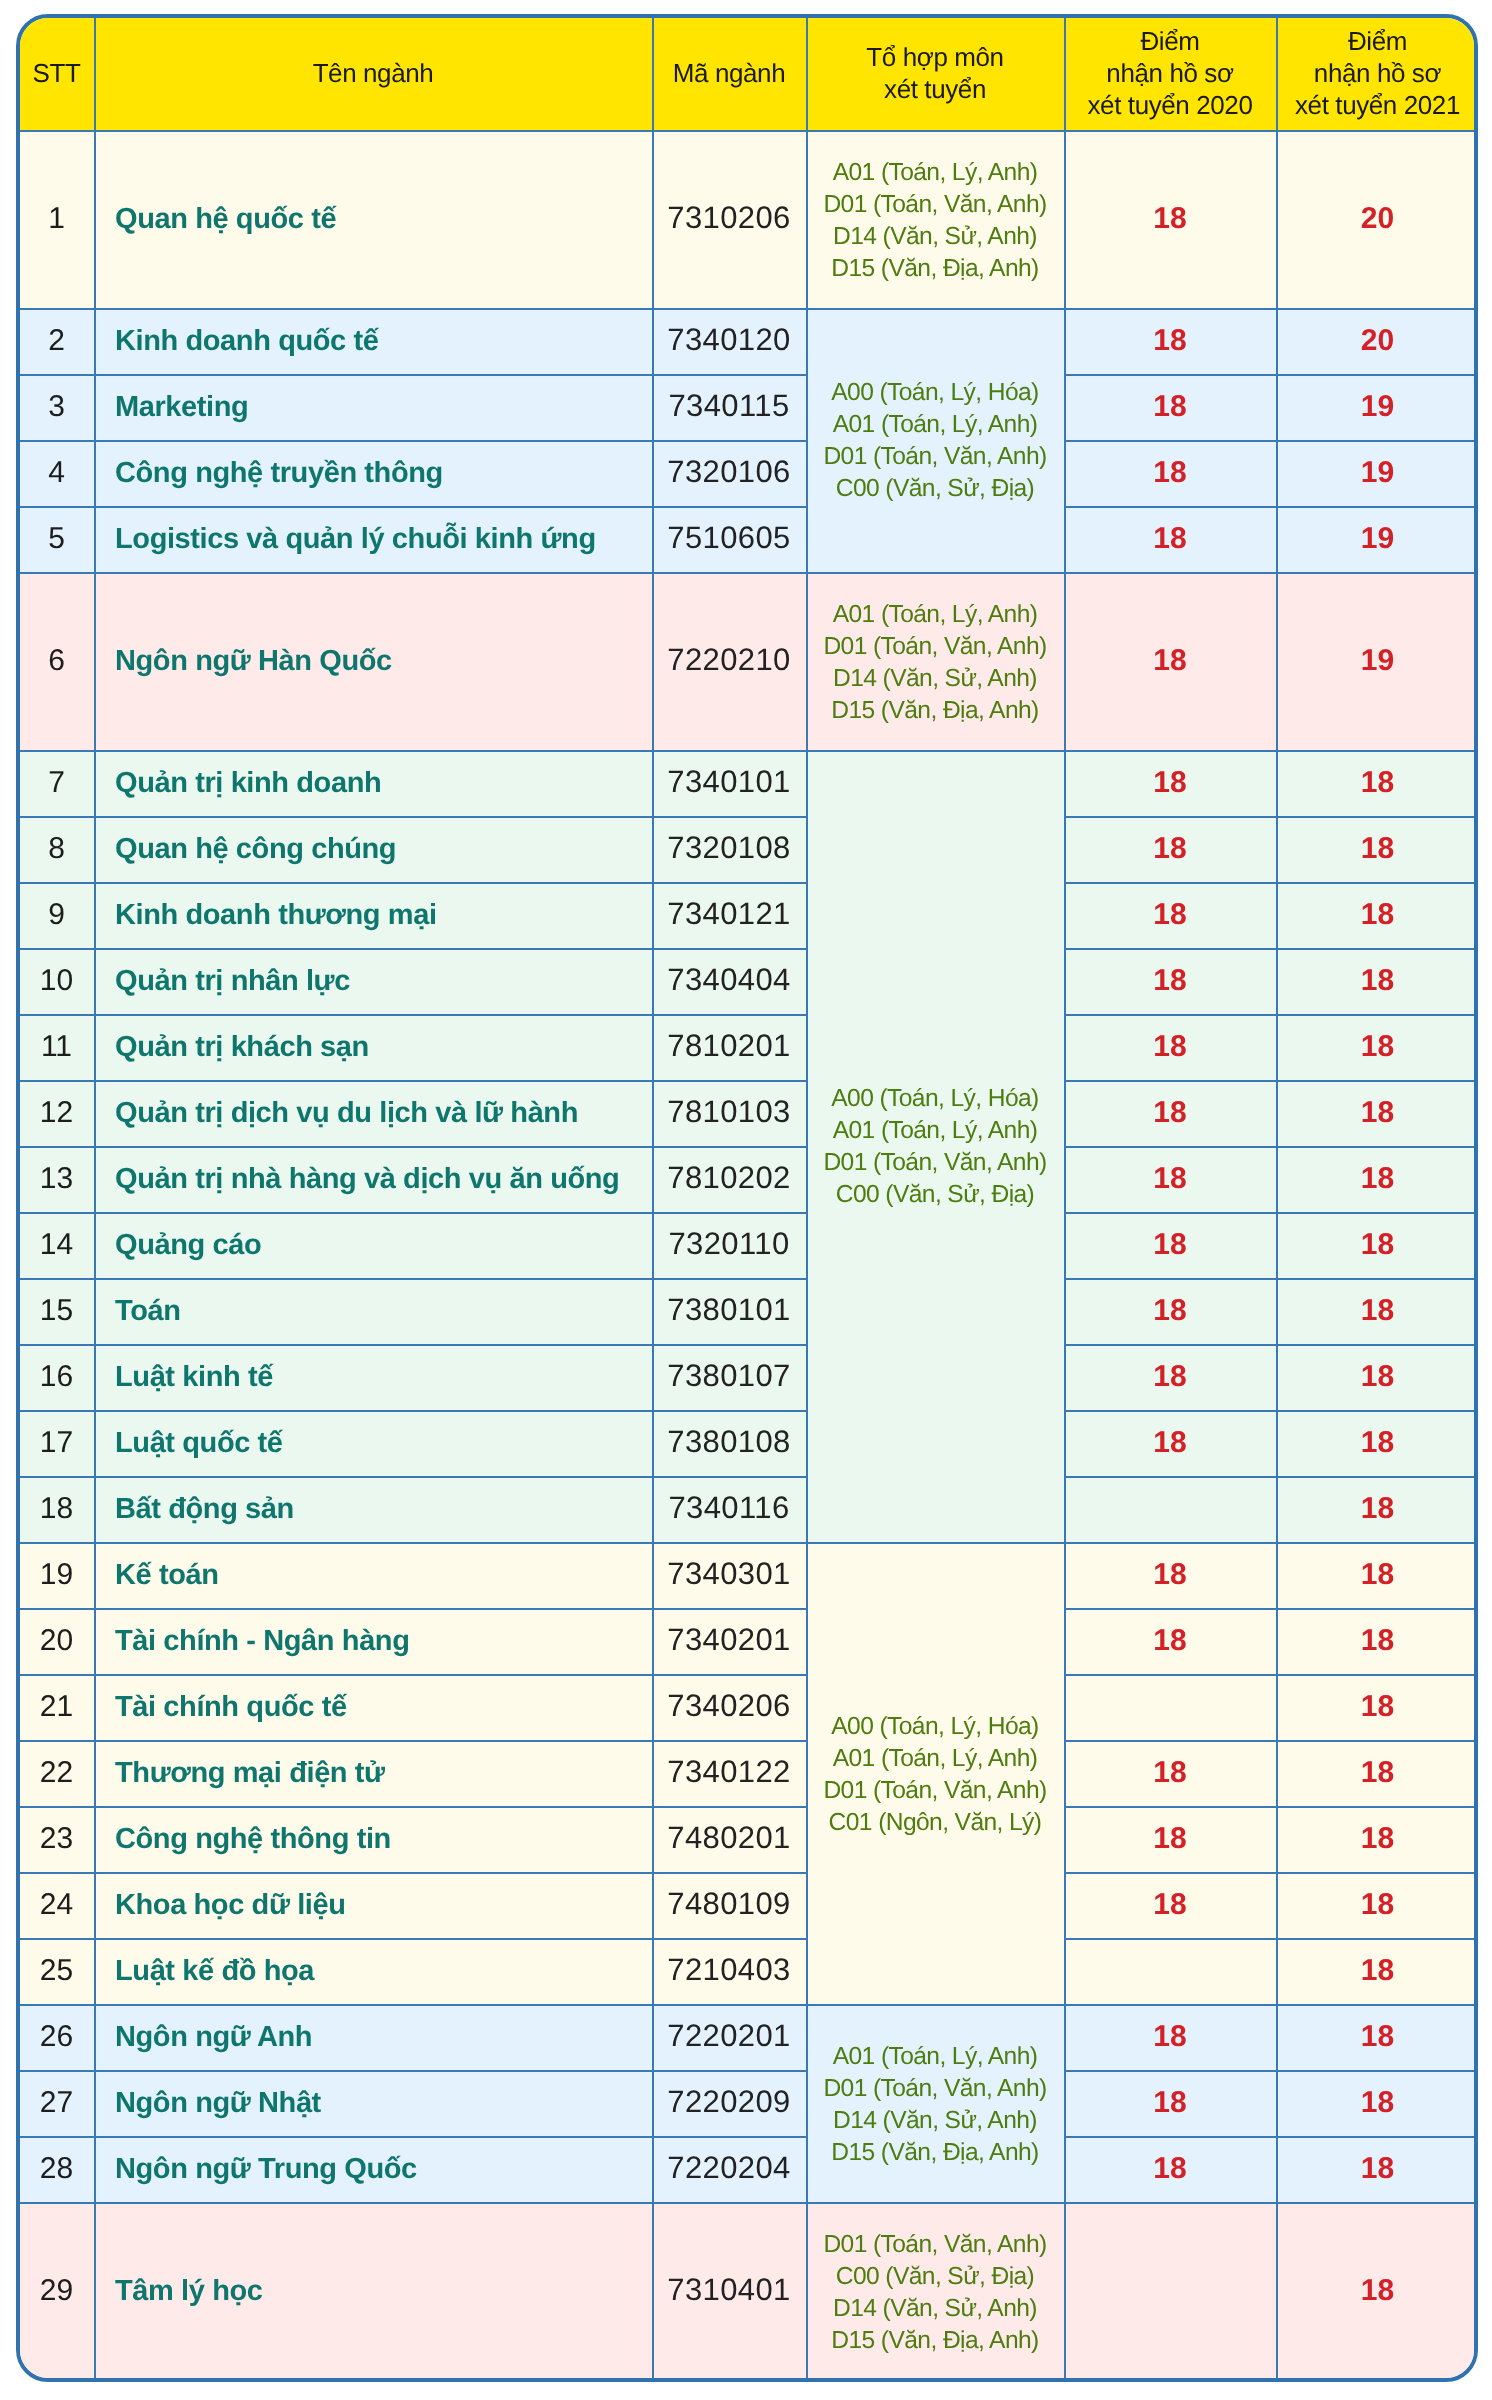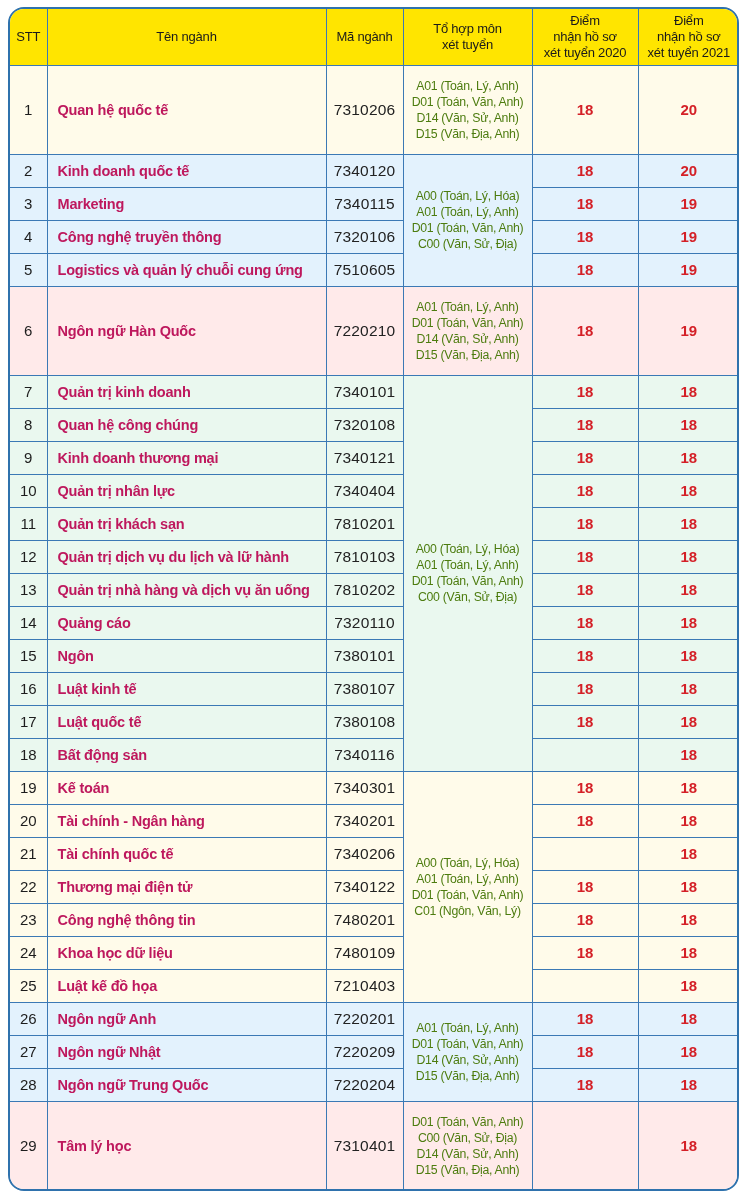--- a/index.html
+++ b/index.html
@@ -12,21 +12,21 @@
   col.c4 { width:129px; } col.c5 { width:106px; } col.c6 { width:101px; }
   th, td { border:1px solid #3b79b5; padding:0; box-sizing:border-box; }
   tr:first-child th { border-top:none; }
   th:first-child, td:first-child { border-left:none;text-align:center; }
   th:last-child, td:last-child { border-right:none; }
   tr:last-child td { border-bottom:none; }
   thead th { background:#ffe500; color:#1a1a1a; font-weight:normal; font-size:13px; line-height:16px;
              height:56px; text-align:center; letter-spacing:-0.2px; }
   td { font-size:14.5px; color:#1d1d1d; height:33px; }
   td.stt { text-align:center; font-size:15px; }
-  td.name { padding-left:10px; font-weight:bold; font-size:14.5px; color:#be185d; letter-spacing:-0.2px; }
+  td.name { padding-left:10px; font-weight:bold; font-size:14.5px; color:#0f766e; letter-spacing:-0.2px; }
   td.code { text-align:center; font-size:15.5px; color:#222; letter-spacing:0.2px; }
   td.combo { text-align:center; font-size:12.3px; line-height:16px; color:#4d7c0f; letter-spacing:-0.3px; }
   td.score { text-align:center; color:#d42027; font-weight:bold; font-size:15px; }
   tr.g-cream td { background:#fffbea; }
   tr.g-blue td { background:#e3f2fd; }
   tr.g-pink td { background:#ffeaea; }
   tr.g-green td { background:#eaf8ef; }
   tr.tall td { height:89px; }
   .combo-line { display:block; }
 </style>
@@ -100,21 +100,21 @@
         </tr>
         <tr class="g-blue">
           <td class="stt">4</td>
           <td class="name">Công nghệ truyền thông</td>
           <td class="code">7320106</td>
           <td class="score">18</td>
           <td class="score">19</td>
         </tr>
         <tr class="g-blue">
           <td class="stt">5</td>
-          <td class="name">Logistics và quản lý chuỗi cung ứng</td>
+          <td class="name">Logistics và quản lý chuỗi kinh ứng</td>
           <td class="code">7510605</td>
           <td class="score">18</td>
           <td class="score">19</td>
         </tr>
         <tr class="g-pink tall">
           <td class="stt">6</td>
           <td class="name">Ngôn ngữ Hàn Quốc</td>
           <td class="code">7220210</td>
           <td class="combo" rowspan="1">
             <span class="combo-line">A01 (Toán, Lý, Anh)</span>
@@ -182,21 +182,21 @@
         </tr>
         <tr class="g-green">
           <td class="stt">14</td>
           <td class="name">Quảng cáo</td>
           <td class="code">7320110</td>
           <td class="score">18</td>
           <td class="score">18</td>
         </tr>
         <tr class="g-green">
           <td class="stt">15</td>
-          <td class="name">Ngôn</td>
+          <td class="name">Toán</td>
           <td class="code">7380101</td>
           <td class="score">18</td>
           <td class="score">18</td>
         </tr>
         <tr class="g-green">
           <td class="stt">16</td>
           <td class="name">Luật kinh tế</td>
           <td class="code">7380107</td>
           <td class="score">18</td>
           <td class="score">18</td>

